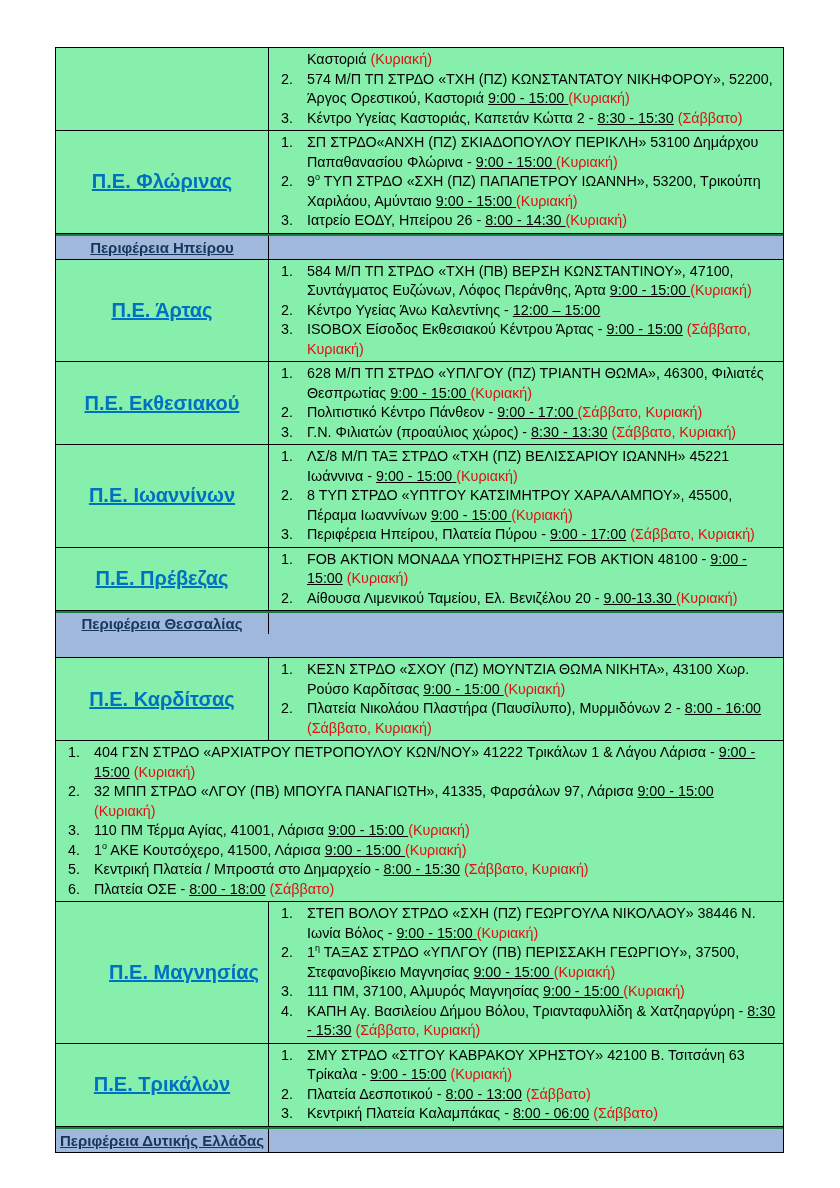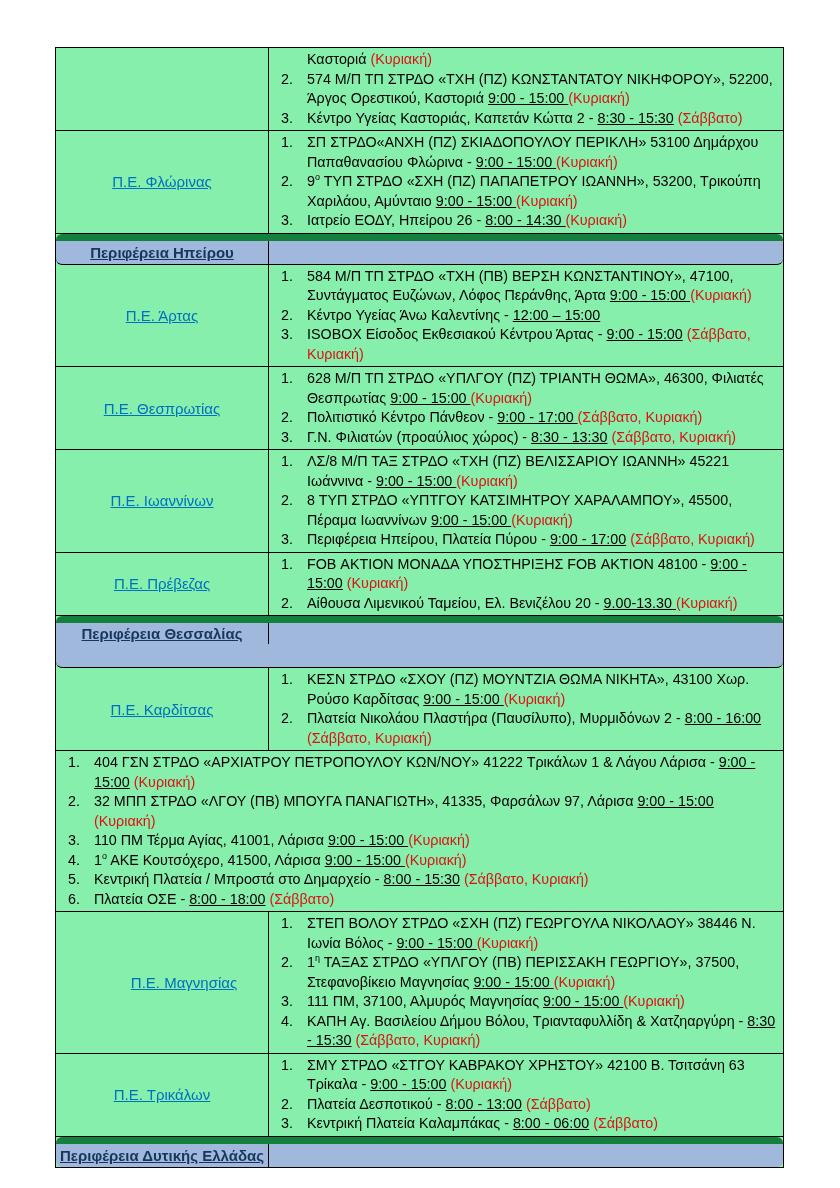--- a/index.html
+++ b/index.html
@@ -11,38 +11,38 @@
     overflow:hidden;
   }
   .doc-table {
     position:absolute; left:55px; top:47px; width:729px;
     border:1.5px solid #000;
     box-sizing:border-box;
     background:#86efac;
   }
   .t-row { display:flex; border-bottom:1px solid #000; box-sizing:border-box; }
   .t-row:last-child { border-bottom:none; }
-  .t-row.header-row { border-top:7px solid #15803d;border-radius:6px; }
+  .t-row.header-row { border-top:2px solid #15803d; }
   .cell-left {
     width:213px; flex-shrink:0;
     border-right:1.5px solid #000;
     display:flex; align-items:center; justify-content:center;
     padding:2px 4px; box-sizing:border-box;
     text-align:center;
   }
   .cell-right {
     flex:1;
     padding:2px 6px 2px 12px;
     box-sizing:border-box;
     min-height:23px;
   }
   .region-label {
-    font-weight:normal;
+    font-weight:bold;
     text-decoration:underline;
-    font-size:15px;
+    font-size:20px;
     line-height:19px;
   }
   .header-row .cell-left,
   .header-row .cell-right { align-items:center; padding-top:1px; padding-bottom:1px; }
   .header-label {
     font-weight:bold;
     text-decoration:underline;
     font-size:15px;
     line-height:19px;
   }
@@ -120,21 +120,21 @@
             <div class="item-text"><span>Κέντρο Υγείας Άνω Καλεντίνης - </span><span class="seg-u">12:00 – 15:00</span></div>
           </div>
           <div class="loc-item">
             <span class="item-num">3.</span>
             <div class="item-text"><span>ISOBOX Είσοδος Εκθεσιακού Κέντρου Άρτας - </span><span class="seg-u">9:00 - 15:00</span><span> </span><span class="seg-r" style="color: rgb(222, 18, 18);">(Σάββατο, Κυριακή)</span></div>
           </div>
         </div>
       </div>
       <div class="t-row">
         <div class="cell-left">
-          <span class="region-label" style="color: rgb(0, 112, 192);">Π.Ε. Θεσπρωτίας</span>
+          <span class="region-label" style="color: rgb(0, 112, 192);">Π.Ε. Εκθεσιακού</span>
         </div>
         <div class="cell-right">
           <div class="loc-item">
             <span class="item-num">1.</span>
             <div class="item-text"><span>628 Μ/Π ΤΠ ΣΤΡΔΟ «ΥΠΛΓΟΥ (ΠΖ) ΤΡΙΑΝΤΗ ΘΩΜΑ», 46300, Φιλιατές Θεσπρωτίας </span><span class="seg-u">9:00 - 15:00 </span><span class="seg-r" style="color: rgb(222, 18, 18);">(Κυριακή)</span></div>
           </div>
           <div class="loc-item">
             <span class="item-num">2.</span>
             <div class="item-text"><span>Πολιτιστικό Κέντρο Πάνθεον - </span><span class="seg-u">9:00 - 17:00 </span><span class="seg-r" style="color: rgb(222, 18, 18);">(Σάββατο, Κυριακή)</span></div>
           </div>

